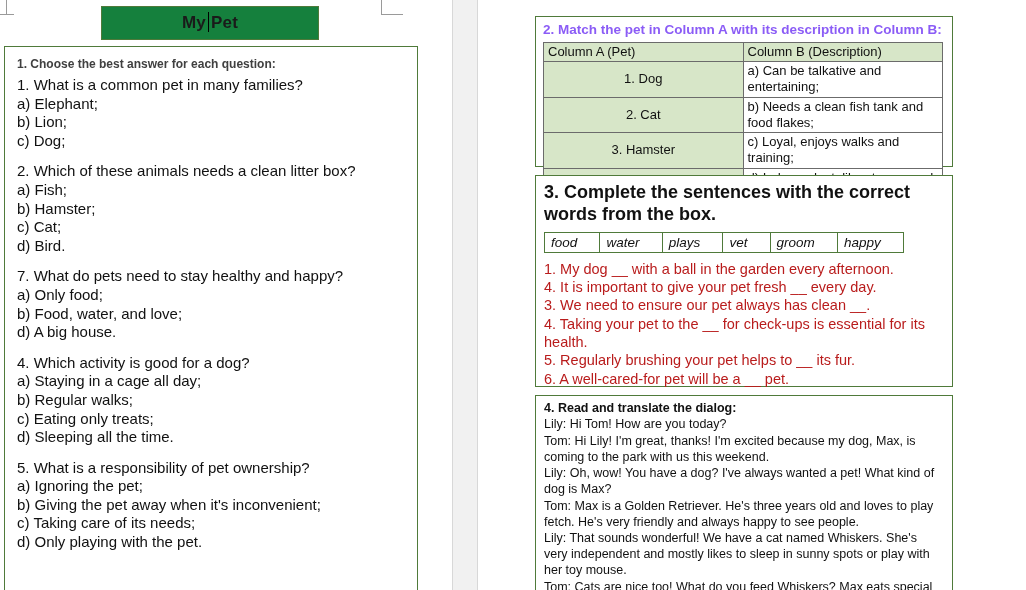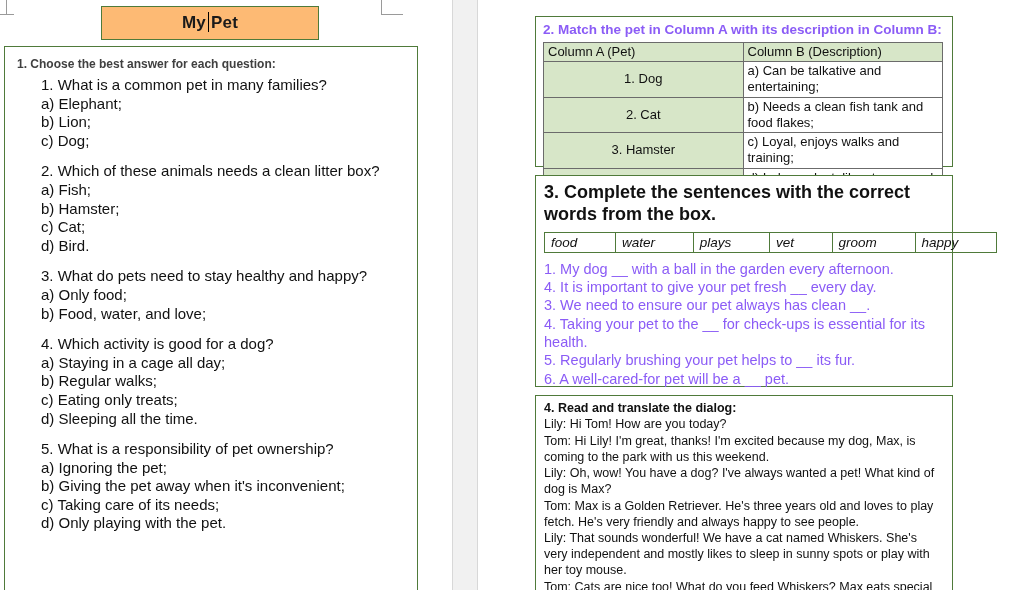--- a/index.html
+++ b/index.html
@@ -50,21 +50,21 @@
   }
 
   
   .title-box {
     position: absolute;
     left: 101px;
     top: 6px;
     width: 218px;
     height: 34px;
     border: 1.5px solid #4f7a3a;
-    background: #fdba74;
+    background: #15803d;
     box-sizing: border-box;
     display: flex;
     align-items: center;
     justify-content: center;
   }
   .title-text {
     font-size: 17px;
     font-weight: bold;
     color: #1a1a1a;
     letter-spacing: 0.2px;
@@ -95,21 +95,20 @@
     font-size: 12px;
     font-weight: bold;
     color: #404040;
     margin: 0 0 4px 0;
     line-height: 1.25;
   }
   .q-line {
     font-size: 15px;
     color: #111;
     line-height: 1.24;
-    margin-left: 24px;
   }
   .q-block { margin-bottom: 12px; }
   .q-block:first-of-type { margin-bottom: 12px; }
 
   
   .ex2-box {
     position: absolute;
     left: 58px;
     top: 16px;
     width: 418px;
@@ -166,37 +165,37 @@
   .ex3-head {
     font-size: 18px;
     font-weight: bold;
     color: #111;
     line-height: 1.22;
     margin-bottom: 6px;
   }
   .wordbank {
     border: 1.5px solid #4f7a3a;
     display: flex;
-    width: 453px;
+    width: 360px;
     box-sizing: border-box;
     margin-bottom: 7px;
   }
   .wordbank .w {
     flex: 1 1 auto;
     font-size: 13.5px;
     font-style: italic;
     color: #111;
     padding: 2px 6px;
     border-right: 1px solid #4f7a3a;
     text-align: left;
   }
   .wordbank .w:last-child { border-right: none; }
   .ex3-line {
     font-size: 14.5px;
-    color: #8b5cf6;
+    color: #b91c1c;
     line-height: 1.26;
   }
 
   .ex4-box {
     position: absolute;
     left: 58px;
     top: 395px;
     width: 418px;
     height: 199px;
     border: 1.5px solid #4f7a3a;
@@ -249,23 +248,24 @@
 
       <div class="q-block">
         <div class="q-line">2. Which of these animals needs a clean litter box?</div>
         <div class="q-line">a) Fish;</div>
         <div class="q-line">b) Hamster;</div>
         <div class="q-line">c) Cat;</div>
         <div class="q-line">d) Bird.</div>
       </div>
 
       <div class="q-block">
-        <div class="q-line">3. What do pets need to stay healthy and happy?</div>
+        <div class="q-line">7. What do pets need to stay healthy and happy?</div>
         <div class="q-line">a) Only food;</div>
         <div class="q-line">b) Food, water, and love;</div>
+        <div class="q-line">d) A big house.</div>
       </div>
 
       <div class="q-block">
         <div class="q-line">4. Which activity is good for a dog?</div>
         <div class="q-line">a) Staying in a cage all day;</div>
         <div class="q-line">b) Regular walks;</div>
         <div class="q-line">c) Eating only treats;</div>
         <div class="q-line">d) Sleeping all the time.</div>
       </div>
 

